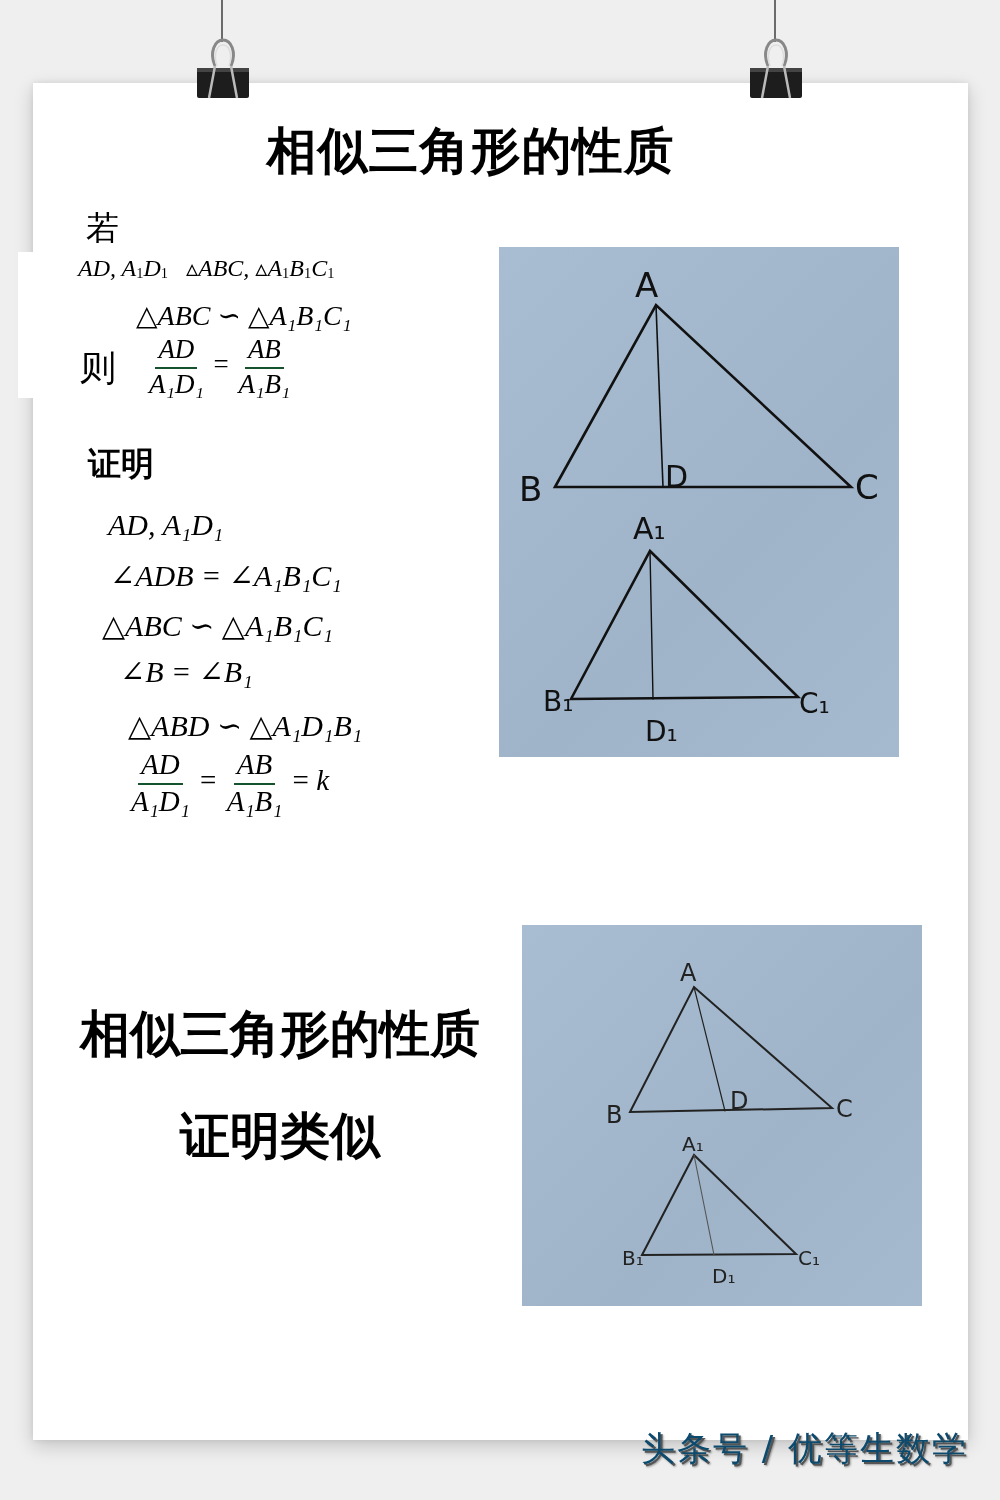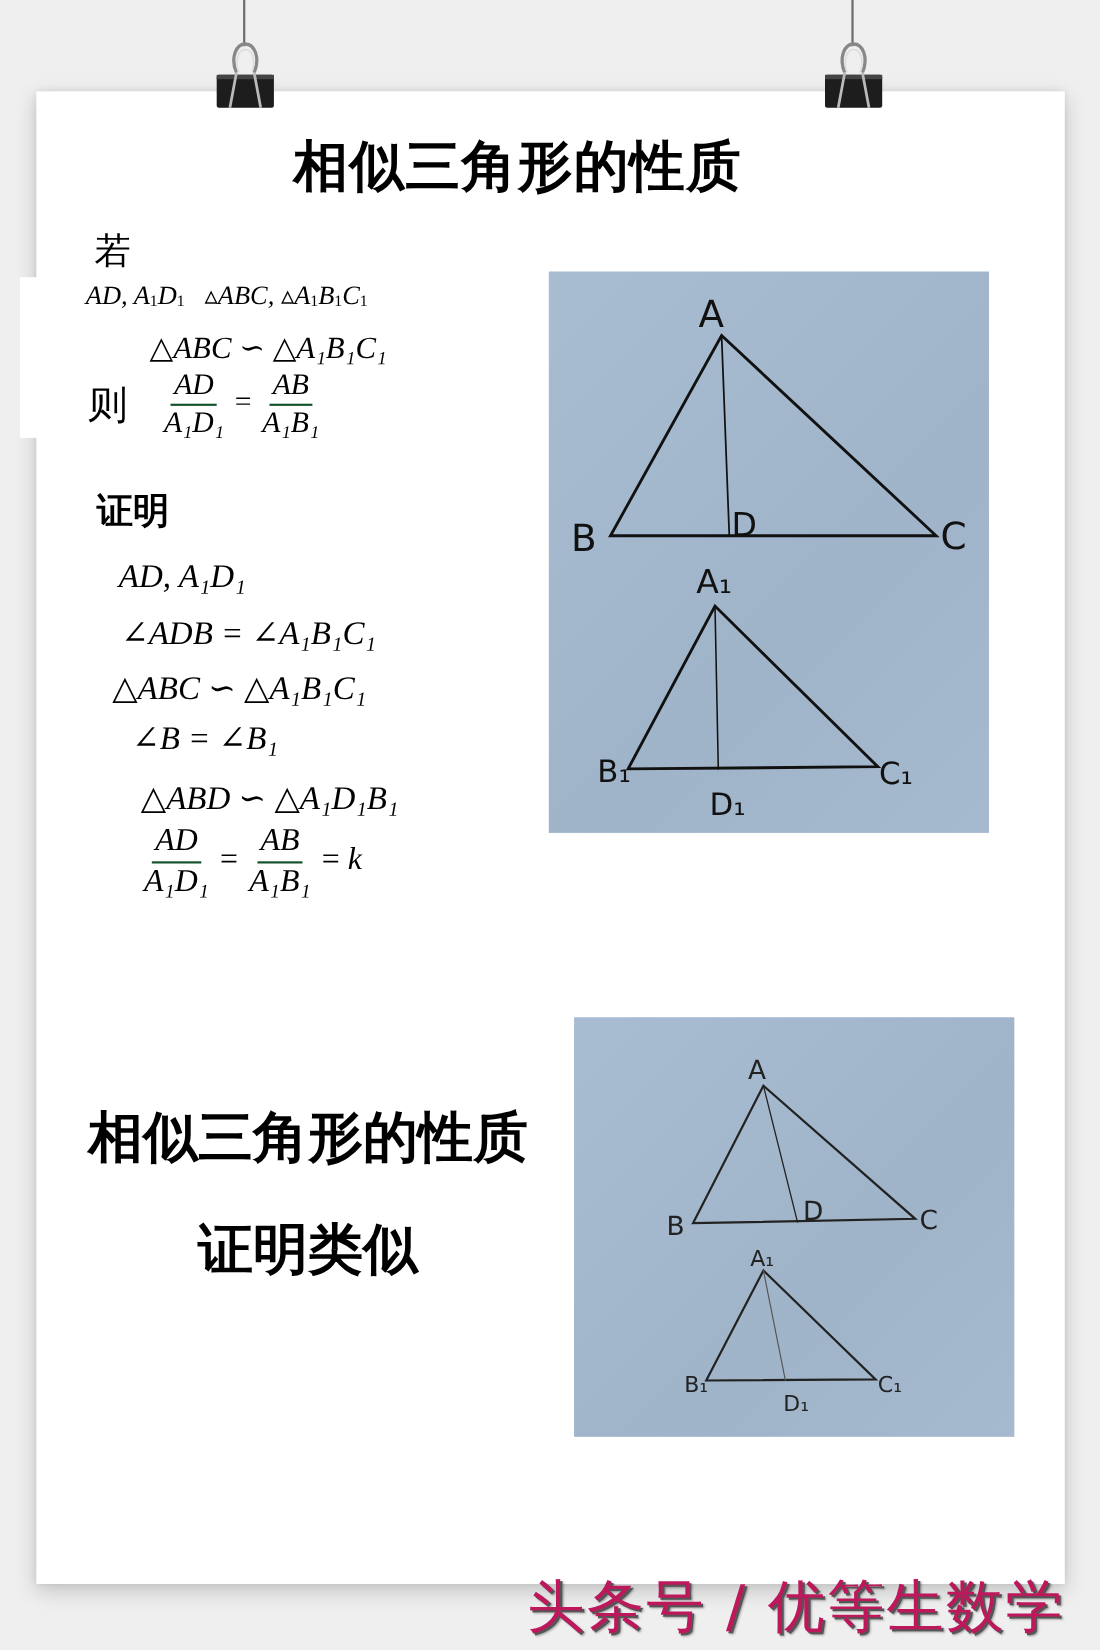--- a/index.html
+++ b/index.html
@@ -46,22 +46,22 @@
   .big {
     position: absolute; left: 60px; width: 440px; text-align: center;
     font-size: 50px; font-weight: bold; line-height: 68px;
   }
   .photo {
     position: absolute; background: #a3b8cd;
     background-image: linear-gradient(135deg, #a8bdd2 0%, #9fb4c9 60%, #a6bacf 100%);
   }
   .photo svg { position: absolute; left: 0; top: 0; }
   .watermark {
-    position: absolute; right: 32px; top: 1426px; font-size: 52px;
-    color: #be185d; letter-spacing: 2px;
+    position: absolute; right: 32px; top: 1426px; font-size: 34px;
+    color: #0c4a6e; letter-spacing: 2px;
     text-shadow: 2px 2px 0 #555, 3px 3px 2px rgba(0,0,0,0.35);
     font-family: "DejaVu Sans", sans-serif;
   }
 </style>
 </head>
 <body>
 
 <div class="string" style="left:221px;"></div>
 <div class="string" style="left:774px;"></div>
 

